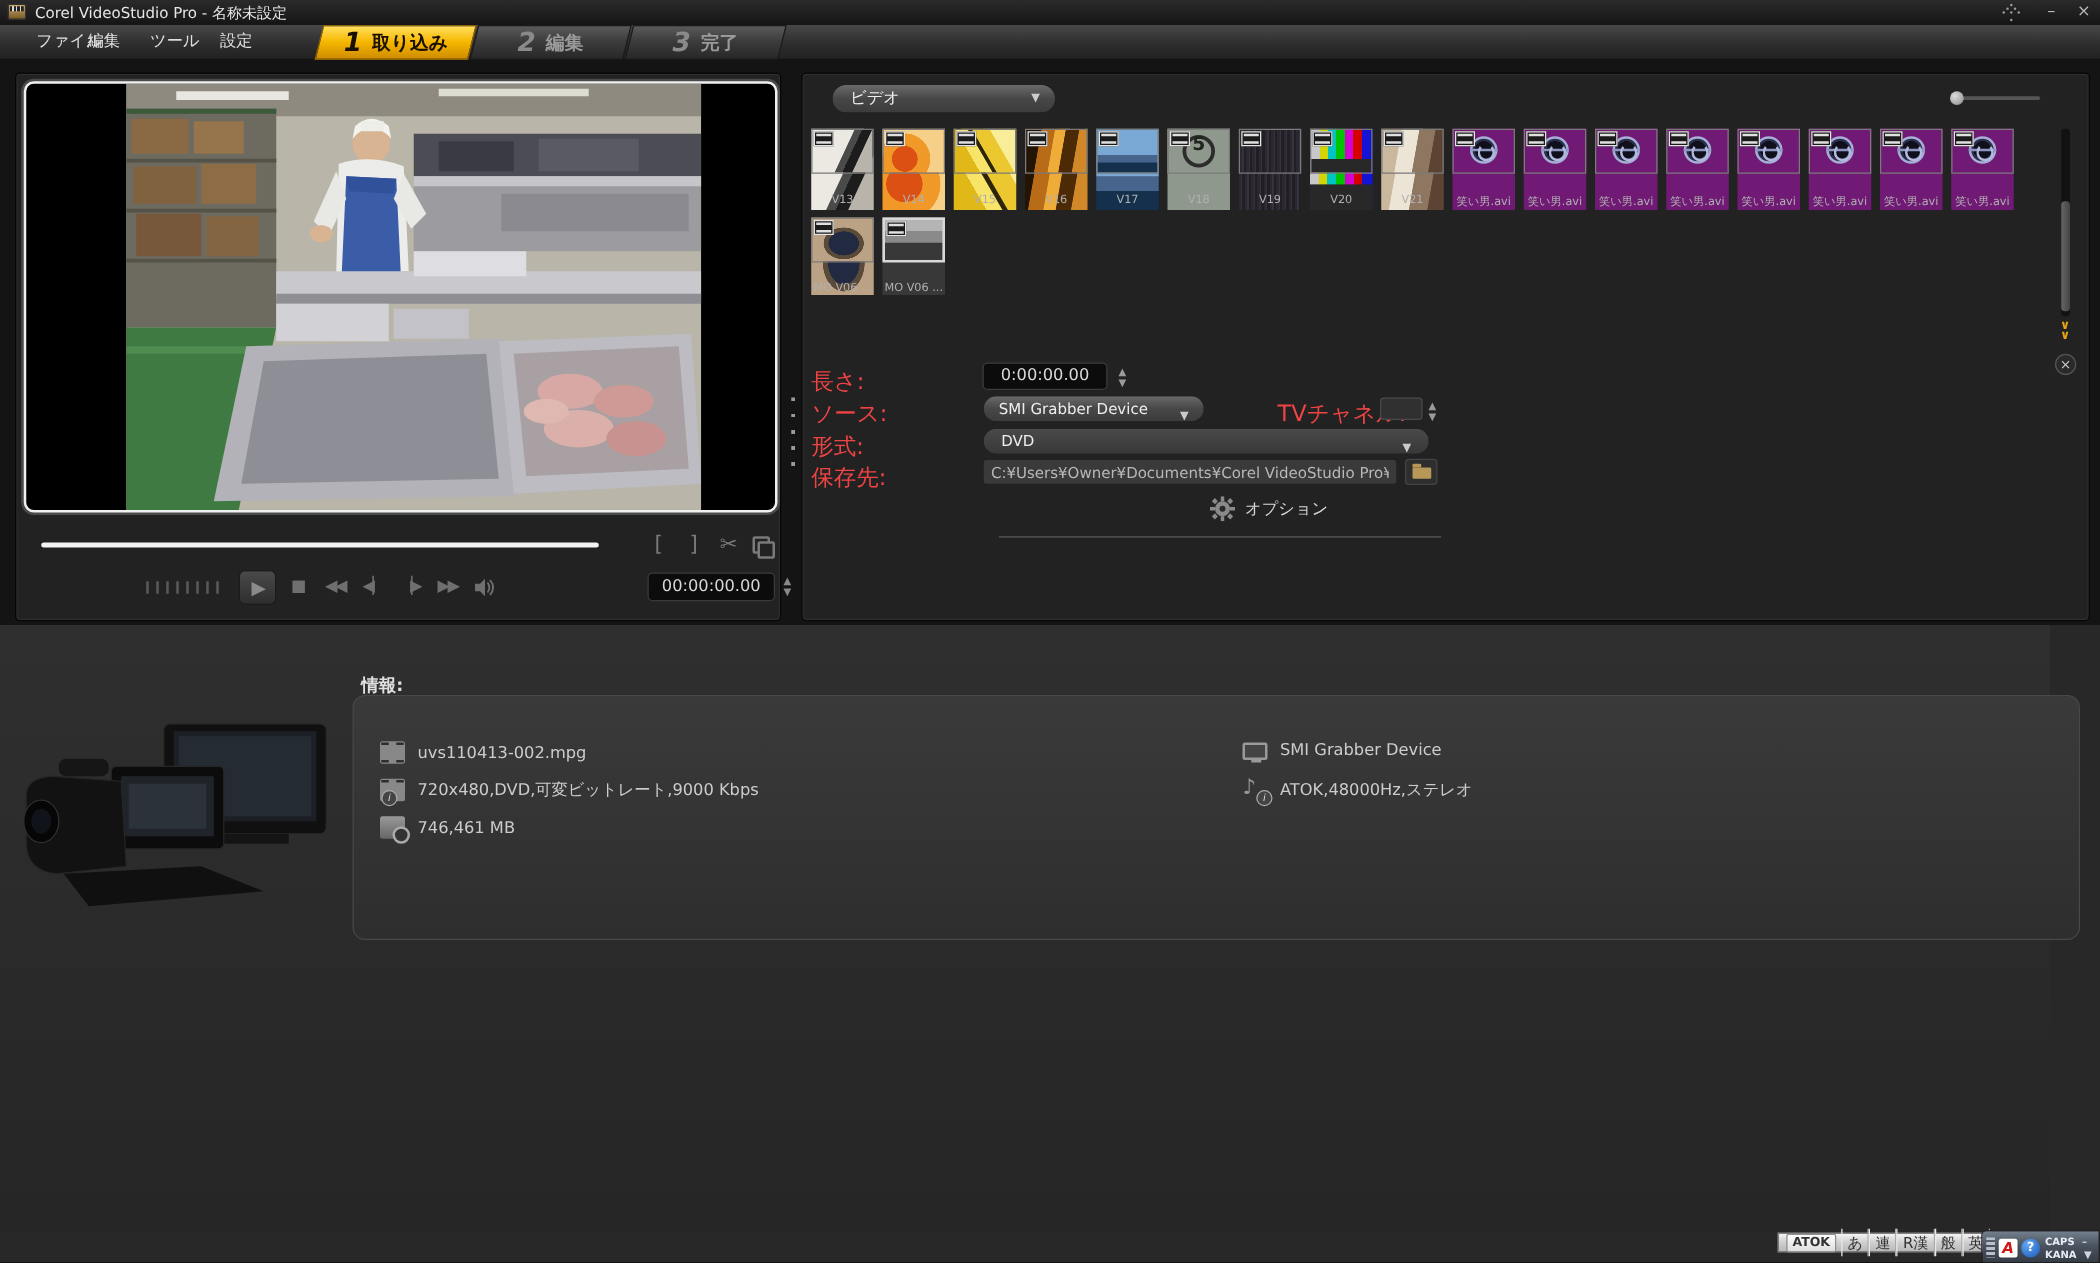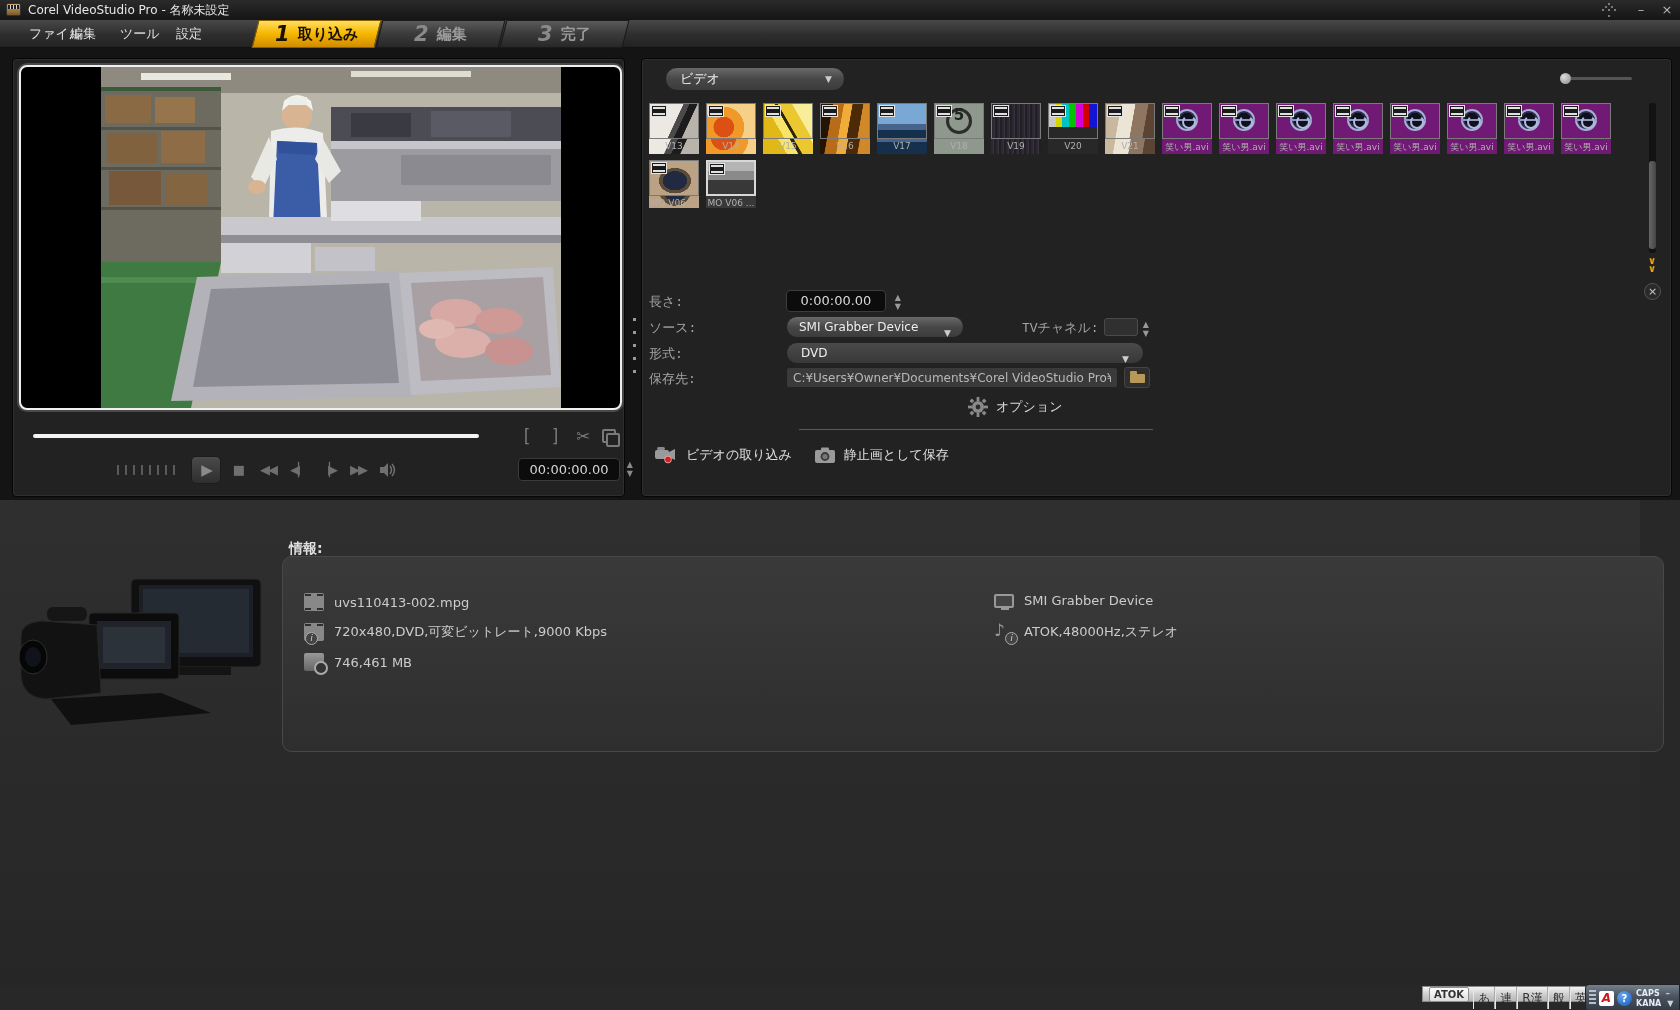--- a/index.html
+++ b/index.html
@@ -58,21 +58,21 @@
   .size-slider .knob{position:absolute;left:-2px;top:-4px;width:11px;height:11px;background:radial-gradient(circle at 35% 35%,#ddd,#888);border-radius:50%;}
 
   .thumbs{position:absolute;left:7px;top:44px;width:975px;}
   .thumb-row{display:flex;flex-wrap:wrap;}
   .thumb-cell{width:50px;margin:0 7px 6px 0;}
   .thumb{position:relative;width:50px;height:36px;border:1px solid #7a7a7a;background:#333;overflow:hidden;}
   .thumb-cell.sel .thumb{border:2px solid #d8d8d8;}
   .badge{position:absolute;left:1px;top:1px;width:16px;height:12px;background:#1b1b1b;border:1px solid #e4e4e4;z-index:3;}
   .badge::before,.badge::after{content:"";position:absolute;left:1px;width:12px;border-top:2px dashed #e0e0e0;}
   .badge::before{top:1px;} .badge::after{bottom:1px;}
-  .thumb-label{margin-top:2px;width:50px;font-size:9px;color:#b0b0b0;text-align:center;white-space:nowrap;overflow:hidden;}
+  .thumb-label{margin-top:16px;width:50px;font-size:9px;color:#b0b0b0;text-align:center;white-space:nowrap;overflow:hidden;}
   .glyph{position:absolute;left:0;top:2px;width:100%;text-align:center;font-size:15px;font-weight:bold;color:#20241e;z-index:2;}
   .ring{display:none;position:absolute;z-index:1;}
   .k-v13{background:linear-gradient(115deg,#ece9e2 0 52%,#4a4a4a 53% 62%,#1c1c1c 62% 74%,#b8b4ac 75%);}
   .k-v14{background:radial-gradient(circle at 35% 68%,#dc5014 0 26%,#f09828 27% 52%,#f6d088 53%);}
   .k-v15{background:linear-gradient(60deg,#e0b818 0 30%,#f8e468 30% 44%,#2e2408 45% 49%,#ecc830 50% 70%,#f8ee9a 71%);}
   .k-v16{background:linear-gradient(100deg,#241404 0 22%,#b86c18 23% 42%,#f0ac38 43% 58%,#4c2a06 59% 78%,#d08828 79%);}
   .k-v17{background:linear-gradient(#7aa8d4 0 58%,#46648c 59% 76%,#14304c 77%);}
   .k-v18{background:#8f988c;}
   .k-v18 .ring{display:block;left:11px;top:4px;width:26px;height:26px;border:3px solid #2c2c2c;border-radius:50%;}
   .k-v19{background:repeating-linear-gradient(90deg,#2c2830 0 2px,#383240 2px 3px,#221e26 3px 5px);}
@@ -83,21 +83,21 @@
   .k-laugh .ring::after{content:"";position:absolute;left:4px;top:4px;width:10px;height:10px;border:2px solid #b2bade;border-radius:50%;border-top-color:transparent;}
   .k-laugh .ring::before{content:"";position:absolute;left:-2px;top:8px;width:22px;border-top:2px solid #8e96c2;}
   .k-mo1{background:radial-gradient(ellipse at 52% 58%,#222a42 0 34%,#5a4a3a 35% 45%,#bca284 46%);}
   .k-mo2{background:linear-gradient(#b4b4b4 0 28%,#8a8a8a 28% 56%,#383838 57%);}
 
   .vscroll{position:absolute;left:1007px;top:44px;width:7px;height:150px;background:#121212;border-radius:3px;}
   .vscroll .vthumb{position:absolute;left:0;top:58px;width:7px;height:88px;background:linear-gradient(90deg,#666,#444);border-radius:3px;}
   .chev-btn{position:absolute;left:1000px;top:198px;width:20px;height:17px;color:#e8a416;font-size:10px;line-height:8px;text-align:center;font-weight:bold;}
   .panel-close{position:absolute;left:1002px;top:224px;width:17px;height:17px;border-radius:50%;background:#2a2a2a;border:1px solid #555;color:#ccc;font-size:11px;line-height:15px;text-align:center;}
 
-  .form-label{position:absolute;color:#a3a3a3;font-size:13px;font-family:Liberation Mono, monospace;}
+  .form-label{position:absolute;color:#ef4444;font-size:18px;}
   .lcd{background:#0c0c0c;border:1px solid #3c3c3c;border-radius:4px;color:#d8d8d8;font-family:"DejaVu Sans Mono","Liberation Mono",monospace;text-align:center;}
   .spin-col{position:absolute;display:flex;flex-direction:column;color:#9a9a9a;font-size:8px;line-height:9px;}
   .dd-arrow{position:absolute;color:#ccc;font-size:9px;}
   .len-box{position:absolute;left:144px;top:231px;width:100px;height:22px;font-size:13px;line-height:20px;}
   .src-dd{position:absolute;left:144px;top:257px;width:178px;height:22px;line-height:20px;padding-left:12px;font-size:12px;}
   .tv-box{position:absolute;left:462px;top:259px;width:34px;height:18px;background:#303030;border:1px solid #4a4a4a;border-radius:3px;}
   .fmt-dd{position:absolute;left:144px;top:283px;width:358px;height:22px;background:linear-gradient(#4a4a4a,#383838);border:1px solid #222;border-radius:11px;color:#eee;font-size:12px;line-height:20px;padding-left:14px;}
   .dest-input{position:absolute;left:144px;top:308px;width:332px;height:21px;background:#3a3a3a;border:1px solid #222;border-radius:3px;color:#b8b8b8;font-size:12px;padding:0 6px;outline:none;}
   .folder-btn{position:absolute;left:482px;top:308px;width:26px;height:21px;background:#2e2e2e;border:1px solid #444;border-radius:3px;}
   .folder-ic{position:absolute;left:5px;top:6px;width:15px;height:9px;background:#b89858;border-radius:1px;}
@@ -125,21 +125,21 @@
   .clock-badge::after{content:"";position:absolute;right:-4px;bottom:-4px;width:10px;height:10px;background:#333;border:2px solid #aaa;border-radius:50%;}
   .mon-ic{border:2px solid #999;border-radius:2px;background:#444;height:14px;}
   .mon-ic::after{content:"";position:absolute;left:5px;bottom:-4px;width:8px;height:2px;background:#999;}
   .note-ic::before{content:"♪";position:absolute;left:0;top:-3px;color:#999;font-size:17px;}
 
   
   .deco{position:absolute;left:11px;top:73px;}
 
   
   .ime{position:absolute;left:1422px;top:984px;width:258px;height:26px;}
-  .ime-light{position:absolute;left:0;top:2px;width:170px;height:16px;background:linear-gradient(#f4f4f4,#cfcfcf 50%,#b8b8b8);border:1px solid #8a8a8a;display:flex;align-items:flex-start;}
+  .ime-light{position:absolute;left:0;top:2px;width:170px;height:16px;background:linear-gradient(#f4f4f4,#cfcfcf 50%,#b8b8b8);border:1px solid #8a8a8a;display:flex;align-items:center;}
   .ime-grip{width:8px;height:18px;margin:0 3px;background:repeating-linear-gradient(90deg,#a05050 0 2px,#e8e8e8 2px 4px);}
   .atok-btn{padding:1px 4px;border:1px solid #909090;background:linear-gradient(#fff,#ddd);color:#333;font-size:10px;font-weight:bold;border-radius:2px;margin-right:4px;}
   .ime-mode{padding:0 4px;color:#333;font-size:12px;border-left:1px solid #e8e8e8;border-right:1px solid #aaa;line-height:22px;white-space:nowrap;}
   .ime-float{position:absolute;left:163px;top:0;width:95px;height:28px;background:linear-gradient(#74808e,#49525e 45%,#333a44);border:1px solid #222;border-radius:4px 0 0 4px;display:flex;align-items:center;}
   .fdots{width:7px;height:16px;margin:0 3px;background:repeating-linear-gradient(#b8c0cc 0 2px,transparent 2px 4px);}
   .atok-logo{width:15px;height:15px;background:#fff;border-radius:2px;color:#d01818;font-weight:bold;font-size:12px;text-align:center;line-height:15px;font-style:italic;margin-right:3px;}
   .help-circ{width:15px;height:15px;background:radial-gradient(circle at 35% 30%,#64a8f0,#1858b8);border-radius:50%;color:#fff;font-size:10px;font-weight:bold;text-align:center;line-height:15px;margin-right:4px;}
   .ind-col{display:flex;flex-direction:column;justify-content:center;gap:1px;}
   .ind-row{display:flex;align-items:flex-start;gap:6px;color:#e8ecf4;font-size:8px;font-weight:bold;line-height:9px;}
   .ind-row .sym{color:#cdd4de;font-size:8px;}
@@ -535,40 +535,20 @@
               <rect x="14.4" y="2.2" width="3.4" height="3.4" transform="rotate(45 16.1 3.9)"></rect>
               <rect x="2.2" y="14.4" width="3.4" height="3.4" transform="rotate(45 3.9 16.1)"></rect>
               <rect x="14.4" y="14.4" width="3.4" height="3.4" transform="rotate(45 16.1 16.1)"></rect>
             </g>
           </svg>
         <span>オプション</span>
       </div>
 
       <div class="sep"></div>
 
-      <div class="cap-row">
-        <span class="cap-item">
-          <svg width="24" height="18" viewBox="0 0 24 18">
-              <rect x="1" y="4" width="14" height="9" rx="2" fill="#9a9a9a"></rect>
-              <path d="M15 6 l6 -3 v11 l-6 -3 z" fill="#9a9a9a"></path>
-              <rect x="3" y="1" width="8" height="3" rx="1.5" fill="#8a8a8a"></rect>
-              <circle cx="14" cy="13.5" r="3.4" fill="#d02020" stroke="#f0c0c0" stroke-width="0.8"></circle>
-            </svg>
-          <span>ビデオの取り込み</span>
-        </span>
-        <span class="cap-item">
-          <svg width="22" height="17" viewBox="0 0 22 17">
-              <rect x="1" y="3" width="20" height="13" rx="2" fill="#9a9a9a"></rect>
-              <rect x="7" y="0.5" width="8" height="4" rx="1" fill="#9a9a9a"></rect>
-              <circle cx="11" cy="9.5" r="4.4" fill="#3a3a3a"></circle>
-              <circle cx="11" cy="9.5" r="2.6" fill="#777"></circle>
-            </svg>
-          <span>静止画として保存</span>
-        </span>
-      </div>
     </div>
 
     <div class="vgrip"></div>
   </div>
 
   <div class="hgrip"></div>
 
   <div class="bottom">
     <svg class="deco" width="262" height="167" viewBox="0 0 262 167">
       <rect x="120" y="6" width="130" height="88" rx="5" fill="#101010" stroke="#2a2a2a"></rect>

